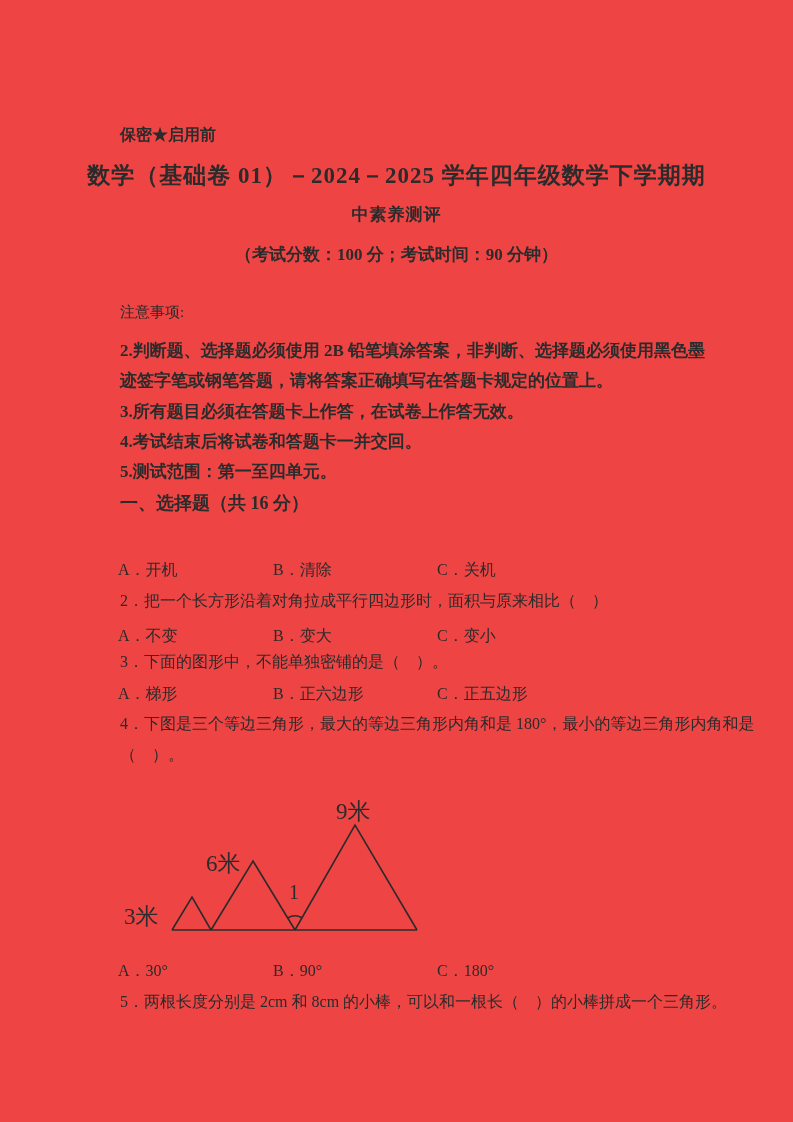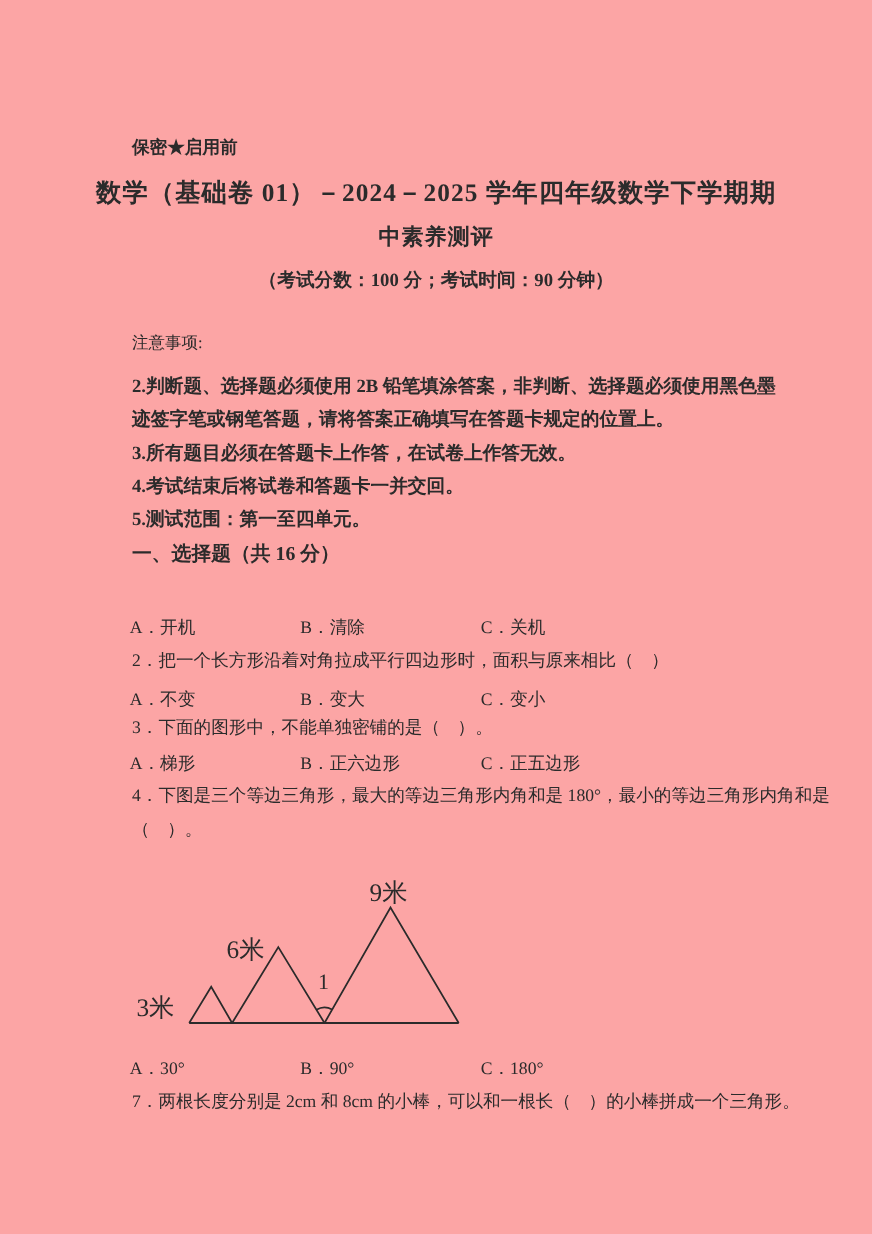--- a/index.html
+++ b/index.html
@@ -1,30 +1,30 @@
 <!DOCTYPE html>
 <html><head>
 <meta charset="utf-8">
 <style>
   html,body{margin:0;padding:0;background:#e8e8e8;}
   #page{
     position:relative;
     width:793px;height:1122px;
     margin:0 auto;
-    background:#fca5a5;
+    background:#ef4444;
     font-family:"Liberation Serif","DejaVu Serif",serif;
     color:#2b2b2b;
     overflow:hidden;
   }
   .abs{position:absolute;line-height:1.15;white-space:nowrap;}
   .center{left:0;width:793px;text-align:center;}
   .col{left:120px;width:560px;}
   .secrecy{top:126px;font-size:16px;font-weight:bold;}
   .title1{top:163px;font-size:23px;font-weight:bold;letter-spacing:1px;text-align:center;}
-  .title2{top:205px;font-size:20px;font-weight:bold;letter-spacing:1px;}
+  .title2{top:205px;font-size:17px;font-weight:bold;letter-spacing:1px;}
   .subtitle{top:245px;font-size:17px;font-weight:bold;}
   .notice-head{top:284px;font-size:15px;margin-top:20px;}
   .notice{font-size:17px;font-weight:bold;}
   .n1{top:311px}.n2{top:341px}.n3{top:371px}.n4{top:402px}.n5{top:432px}.n6{top:462px}
   .sec-head{top:493px;font-size:18px;font-weight:bold;}
   .q{font-size:16px;}
   .q1{top:531px}.q2{top:592px}.q3{top:653px}.q4a{top:715px}.q4b{top:746px}.q5{top:993px}
   .opts{position:absolute;left:118px;width:562px;height:22px;font-size:16px;}
   .opts span{position:absolute;top:0;white-space:nowrap;}
   .oA{left:0;} .oB{left:155px;} .oC{left:319px;}
@@ -90,16 +90,16 @@
     <text class="flab" x="216" y="32">9米</text>
     <text class="fang" x="169" y="112">1</text>
   </svg>
 
   <div class="opts o4">
     <span class="oA">A．30°</span>
     <span class="oB">B．90°</span>
     <span class="oC">C．180°</span>
   </div>
 
-  <div class="abs col q q5">7．两根长度分别是 2cm 和 8cm 的小棒，可以和一根长（　）的小棒拼成一个三角形。</div>
+  <div class="abs col q q5">5．两根长度分别是 2cm 和 8cm 的小棒，可以和一根长（　）的小棒拼成一个三角形。</div>
 
 
 </div>
 
 </body></html>

